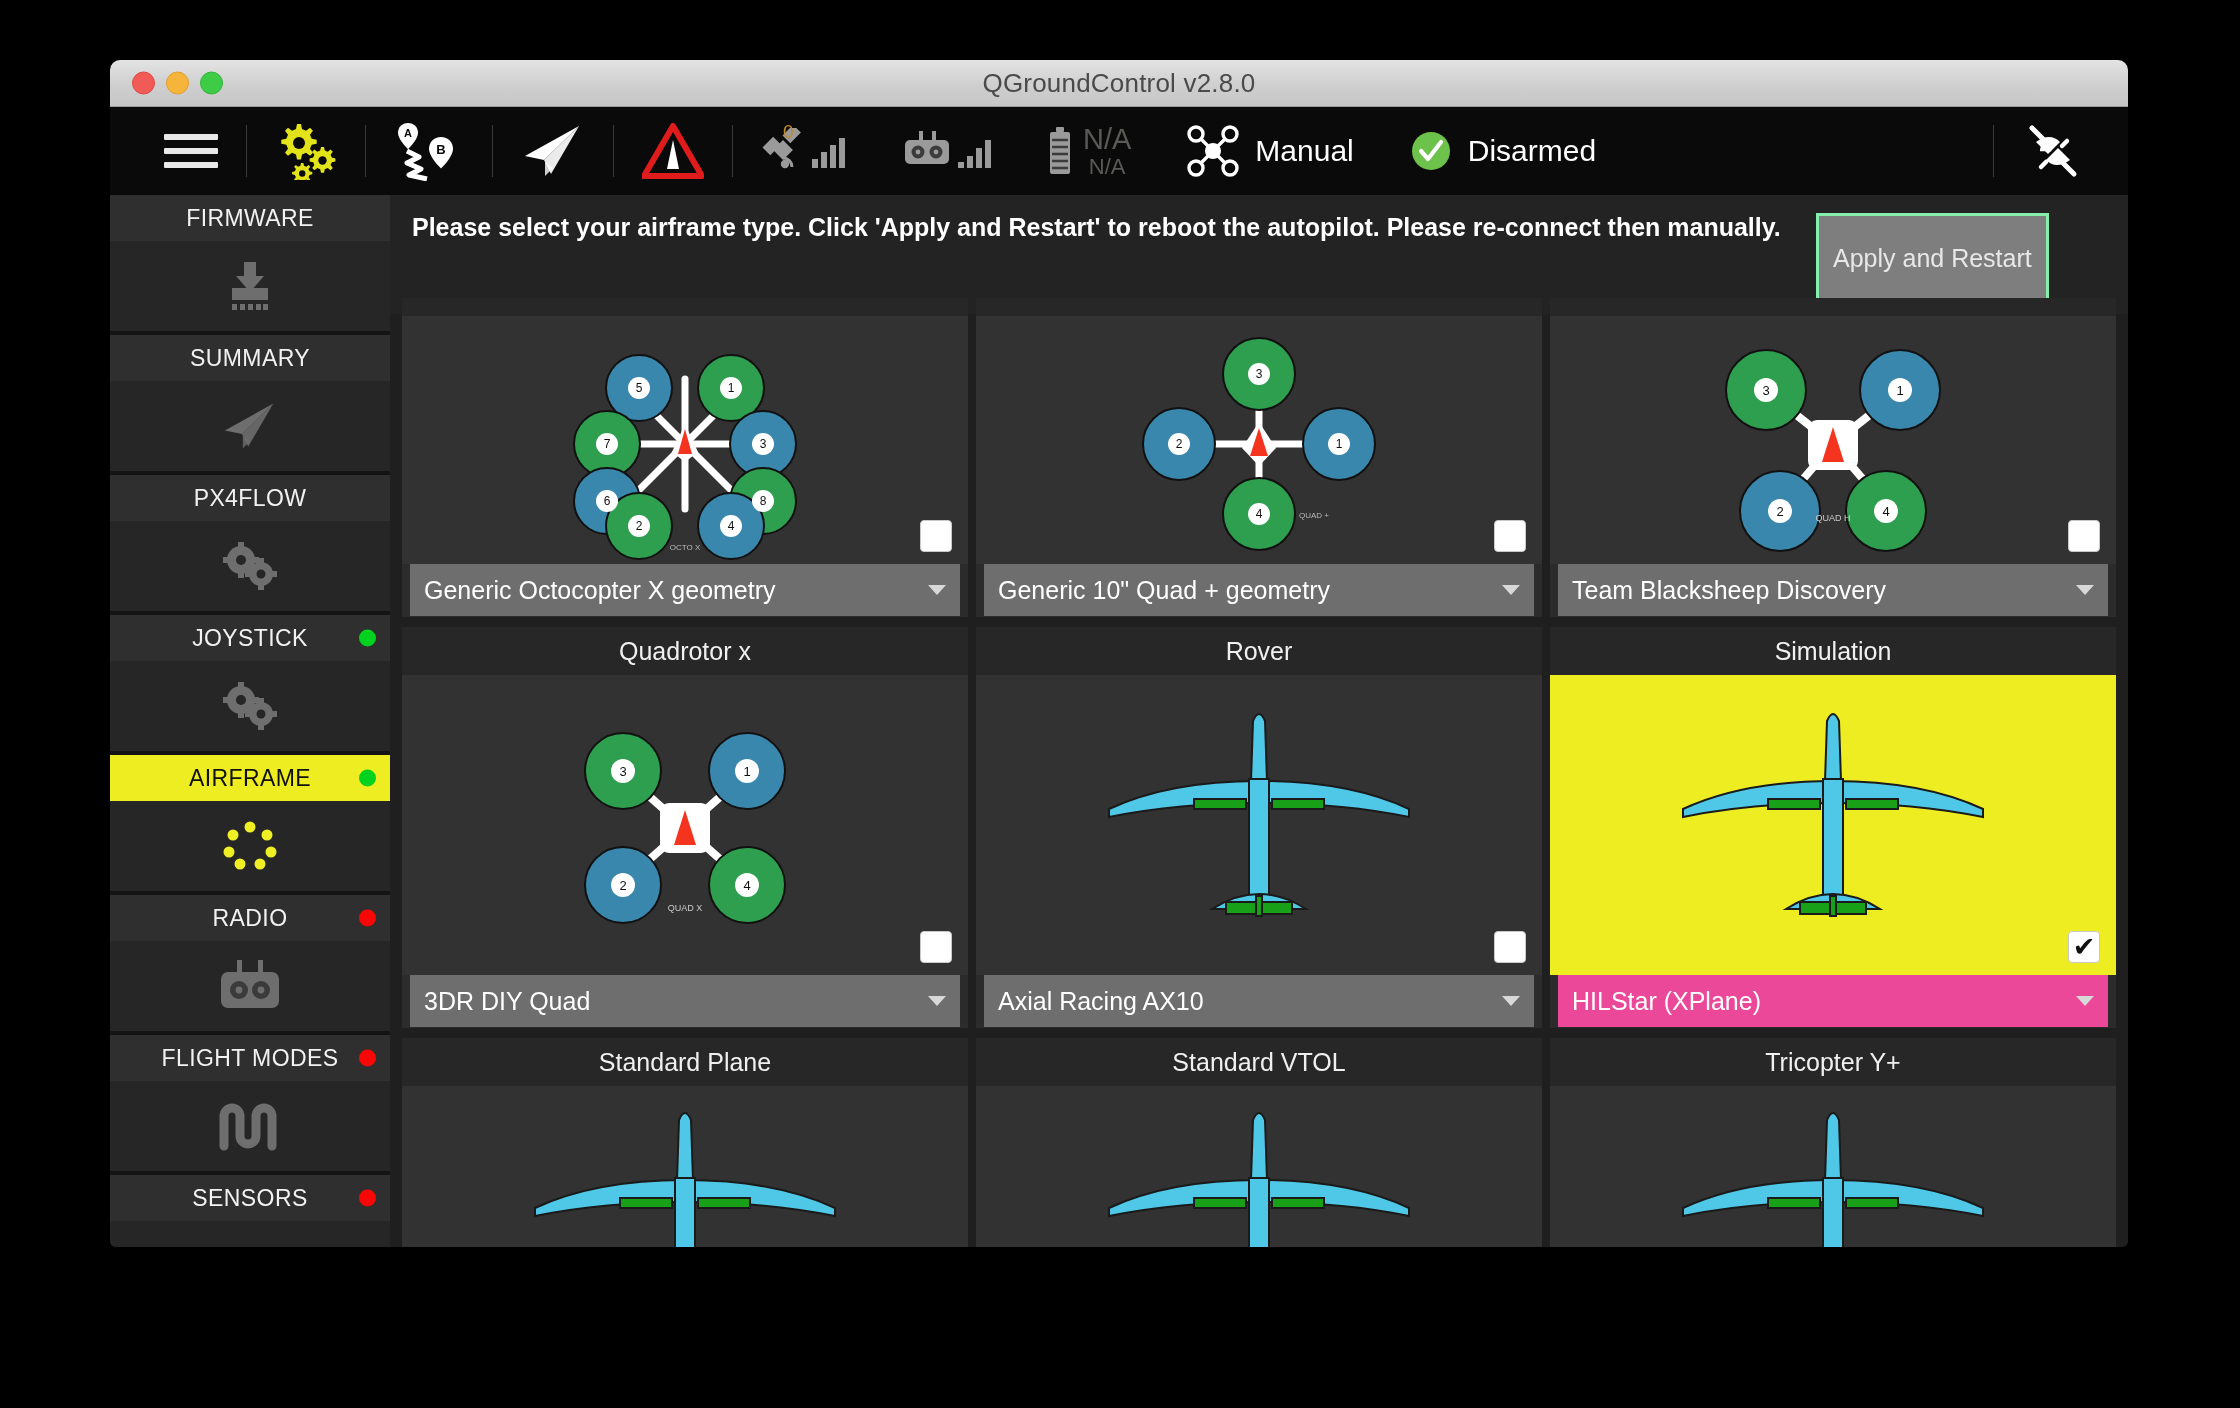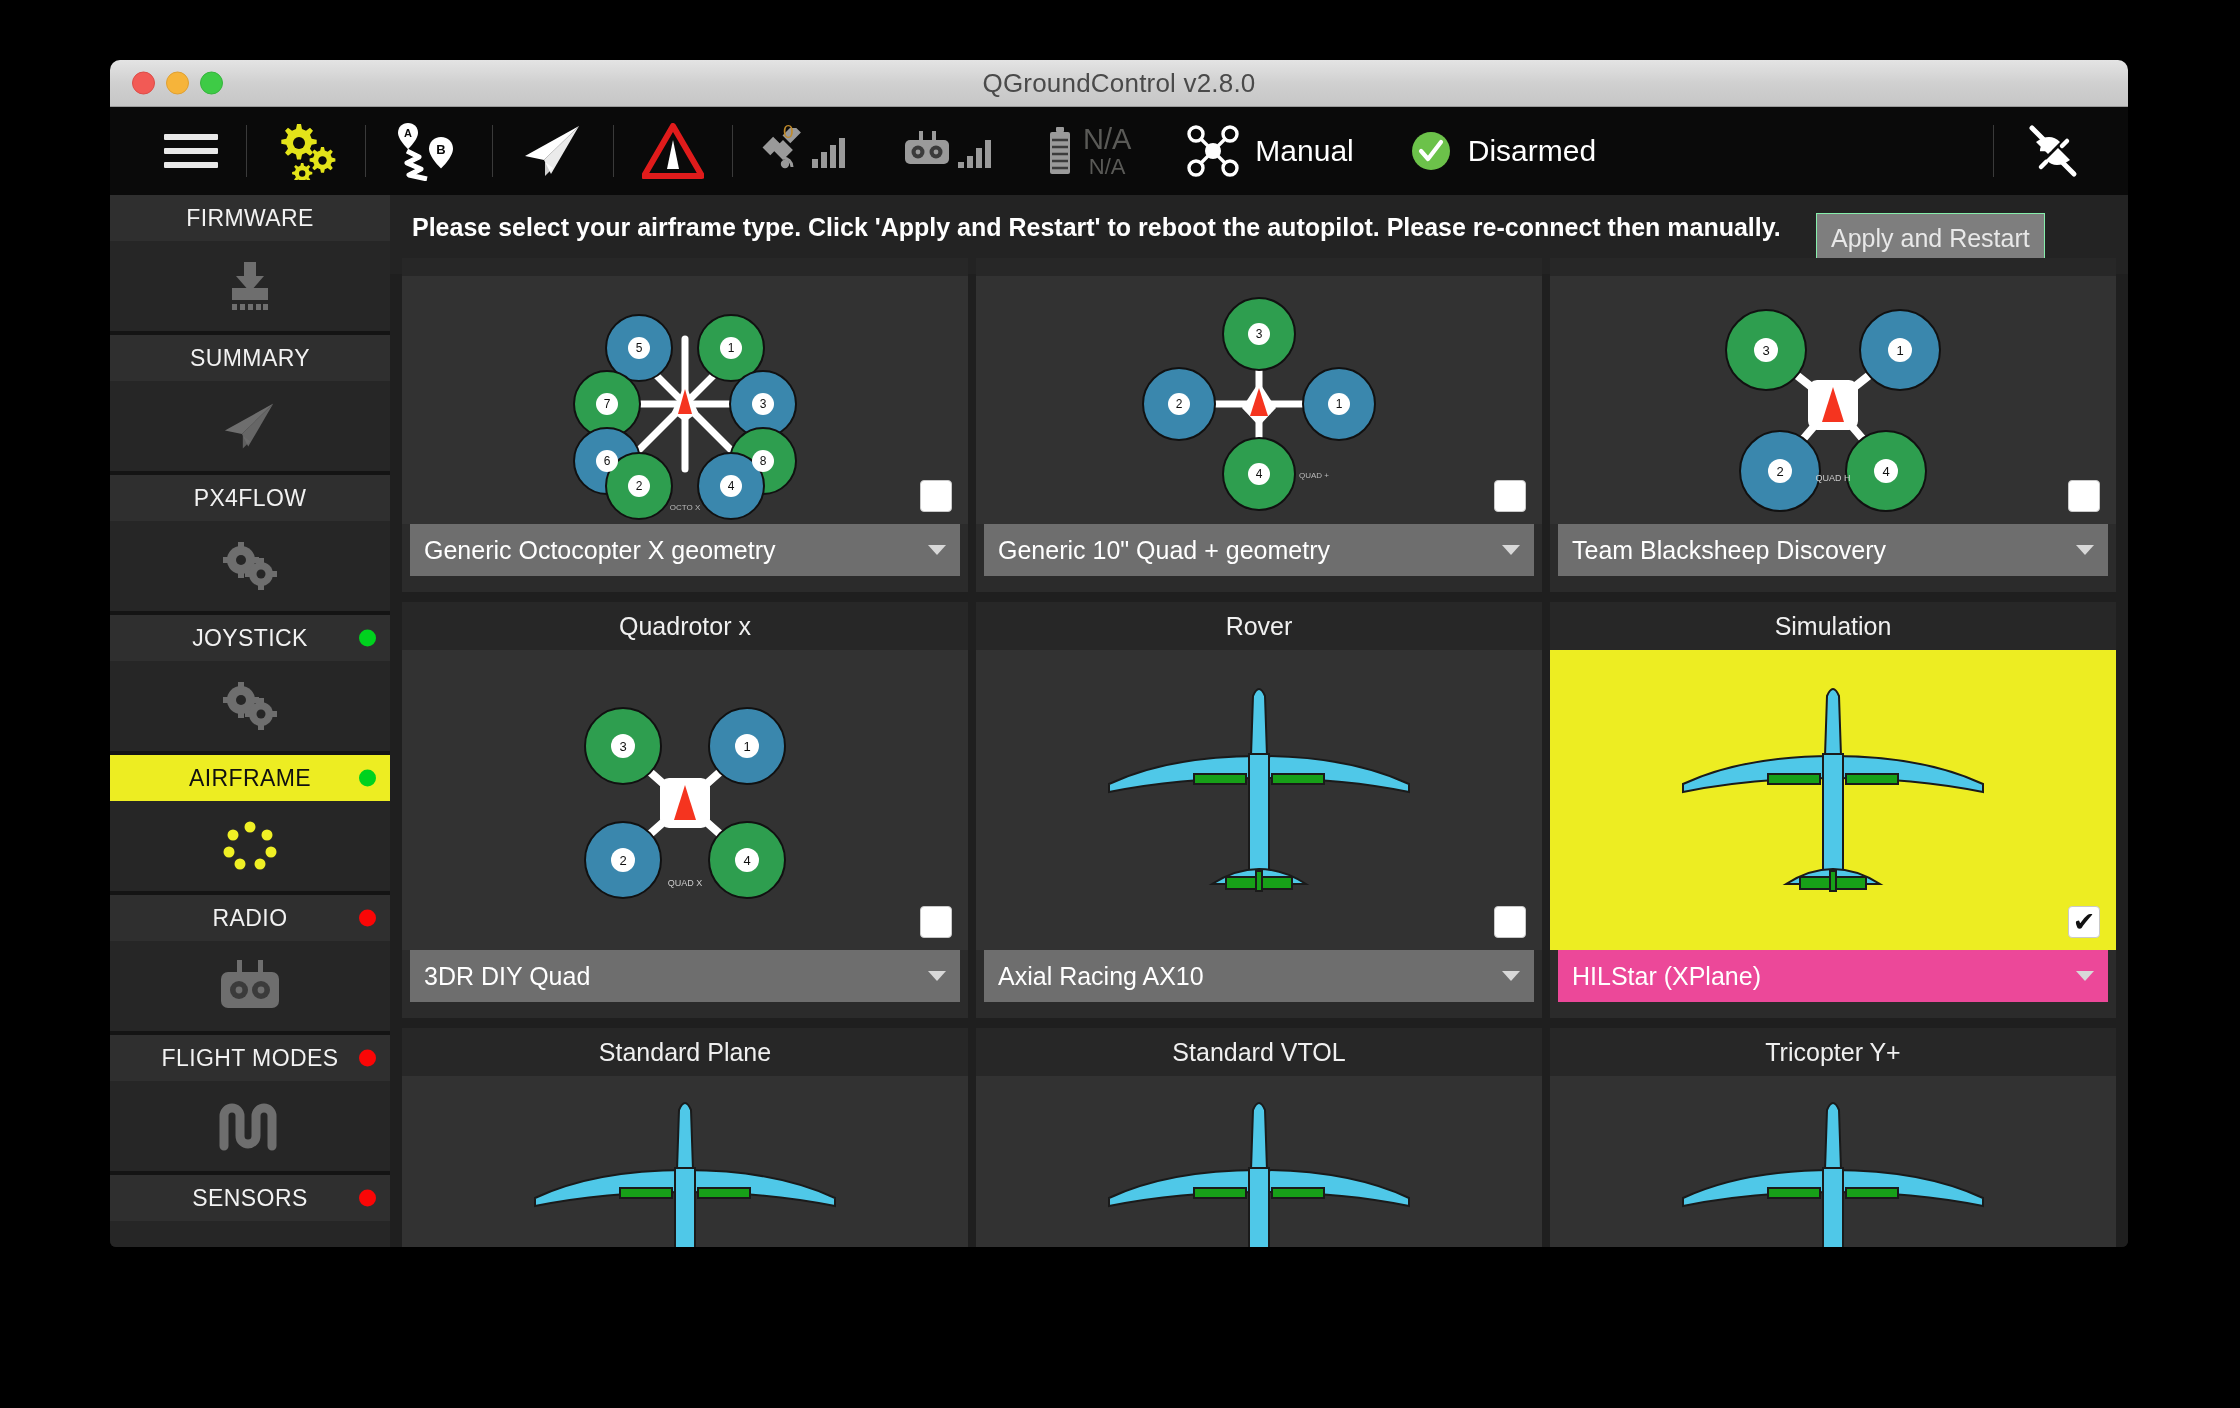--- a/index.html
+++ b/index.html
@@ -107,23 +107,23 @@
     gap: 4px;
     background: #232323;
   }
   #notice .msg {
     color: #fff; font-size: 25px; font-weight: bold; line-height: 1.33;
     flex: 1; max-width: 1400px;
   }
   #apply-btn {
     flex: 0 0 auto;
     background: #7e7e7e; color: #e8e8e8;
-    border: 1px solid #86efac;
+    border: 3px solid #86efac;
     font-size: 25px; font-family: inherit;
-    padding: 10px 14px; cursor: pointer;
+    padding: 28px 14px; cursor: pointer;
     margin-top: 2px;
   }
 
   
   #grid {
     display: grid;
     grid-template-columns: repeat(3, 1fr);
     gap: 10px 8px;
     padding: 0 12px;
     margin-top: -16px;
@@ -142,21 +142,21 @@
   .card.selected .card-body { background: #eded22; }
   .chk {
     position: absolute; right: 16px; bottom: 12px;
     width: 32px; height: 32px; background: #fff;
     border: 1px solid #c9c9c9; border-radius: 4px;
     display: flex; align-items: center; justify-content: center;
     font-size: 27px; color: #111; line-height: 1;
     cursor: pointer;
   }
   .combo {
-    margin: 0 8px 16px 8px;
+    margin: 0 8px 1px 8px;
     height: 52px; background: #6e6e6e;
     display: flex; align-items: center;
     padding: 0 14px; color: #fff; font-size: 25px;
     position: relative; cursor: pointer;
   }
   .combo .arrow {
     position: absolute; right: 14px; top: 50%;
     transform: translateY(-50%);
     width: 0; height: 0;
     border-left: 9px solid transparent; border-right: 9px solid transparent;

